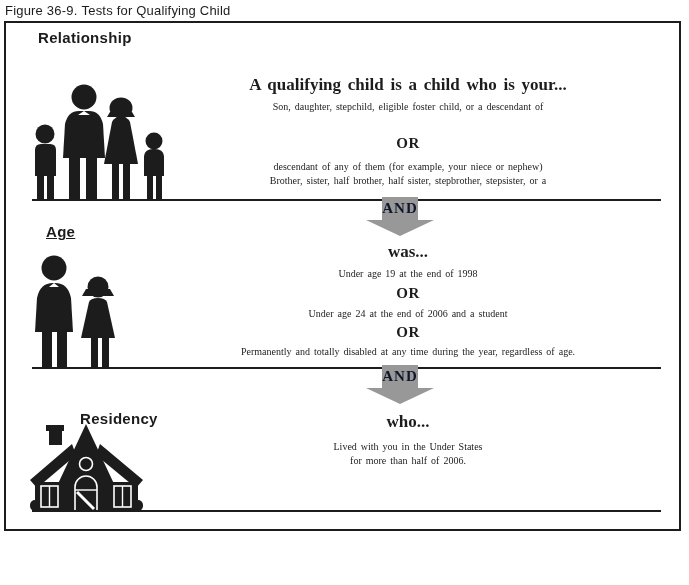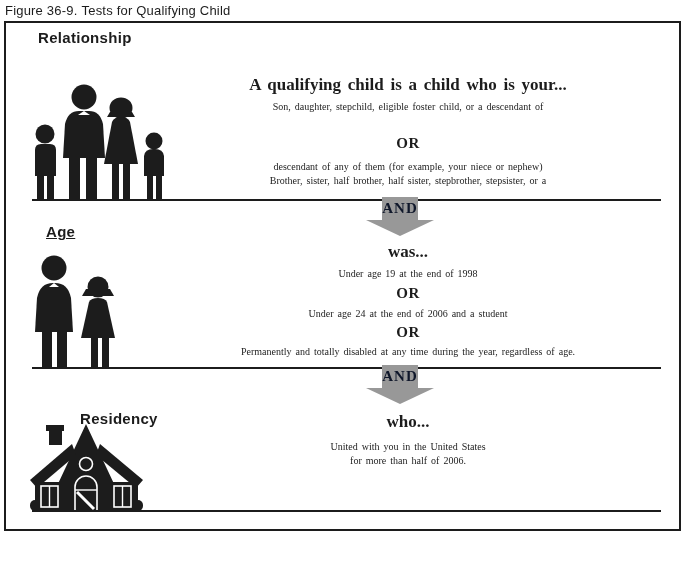--- a/index.html
+++ b/index.html
@@ -169,19 +169,19 @@
       <rect x="11" y="62" width="17" height="21" fill="none" stroke="#fff" stroke-width="1.6"></rect>
       <line x1="19.5" y1="62" x2="19.5" y2="83" stroke="#fff" stroke-width="1.4"></line>
       <rect x="84" y="62" width="17" height="21" fill="none" stroke="#fff" stroke-width="1.6"></rect>
       <line x1="92.5" y1="62" x2="92.5" y2="83" stroke="#fff" stroke-width="1.4"></line>
     </svg>
   </span>
 
   <div class="txt lead" style="top:415px;">who...</div>
 
   <div class="txt" style="top:440px;">
-    <div class="line">United with you in the United States</div>
+    <div class="line">Lived with you in the Under States</div>
     <div class="line">for more than half of 2006.</div>
   </div>
 
   <div class="divider" style="top:510px;"></div>
 
 </div>
 
 </body></html>

